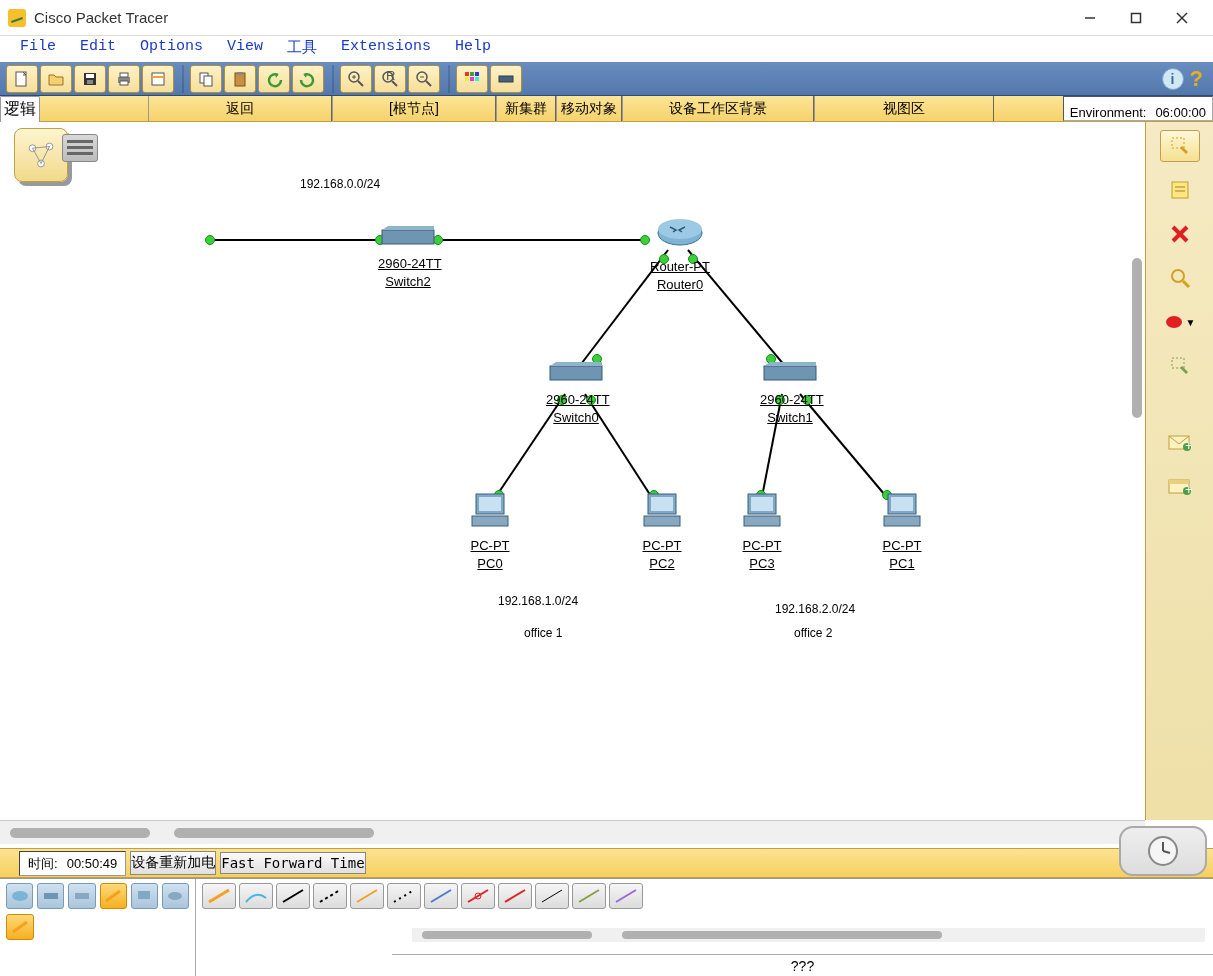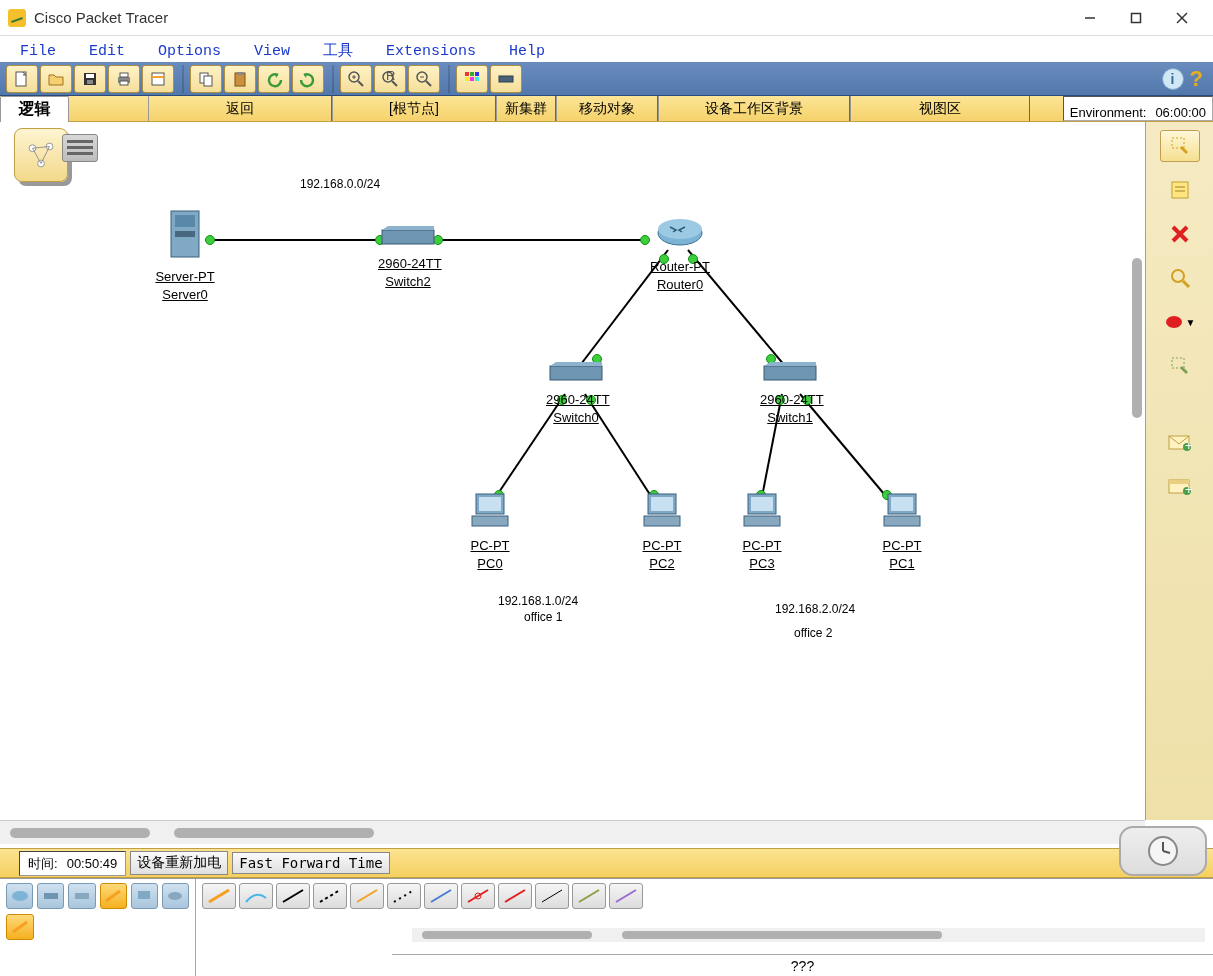--- a/index.html
+++ b/index.html
@@ -8,31 +8,31 @@
 
 .title-bar { height: 36px; background: #fff; display: flex; align-items: center; padding: 0 8px; border-bottom: 1px solid #ddd; }
 .title-bar .app-icon { width: 18px; height: 18px; margin-right: 8px; background: #F5C02B; border-radius: 3px; position: relative; }
 .title-bar .app-icon::after { content: ""; position: absolute; left: 3px; top: 10px; width: 12px; height: 2px; background: #3a7b3a; transform: rotate(-20deg); }
 .title-bar .title-text { font-size: 15px; color: #333; flex: 0 0 auto; }
 .title-bar .spacer { flex: 1; }
 .win-btn { width: 46px; height: 30px; display: flex; align-items: center; justify-content: center; }
 .win-btn svg { width: 12px; height: 12px; }
 
 
-.menu-bar { height: 26px; background: #fff; display: flex; align-items: flex-end; padding-left: 10px; gap: 13px; }
+.menu-bar { height: 26px; background: #fff; display: flex; align-items: flex-start; padding-left: 10px; gap: 4px; }
 .menu-bar span { padding: 2px 10px; font-family: "Courier New", monospace; font-size: 15px; color: #1a3acc; }
 
 
 .toolbar { height: 34px; background: linear-gradient(#6a8cbf, #5278ab); border-bottom: 1px solid #2a4a7a; display: flex; align-items: center; padding: 0 6px; gap: 0px; }
 .tb-btn { width: 32px; height: 28px; background: linear-gradient(#fff2c5, #f5de9a); border: 1px solid #b09040; border-radius: 3px; margin-right: 2px; display: flex; align-items: center; justify-content: center; }
 .sep { width: 2px; height: 28px; background: rgba(0,0,0,0.15); margin: 0 6px; }
 
 
 .logic-bar { height: 26px; background: linear-gradient(#fde596, #f5d26b); border-bottom: 1px solid #c2a040; display: flex; align-items: stretch; position: relative; }
-.logic-tab { position: absolute; left: 0; top: 0; height: 26px; width: 69px; background: #fff; border: 1px solid #999; border-bottom: none; display: flex; align-items: center; justify-content: center; font-size: 16px; font-weight: bold; border-radius: 2px 2px 0 0; z-index: 5; }
+.logic-tab { position: absolute; left: 0; top: 0; height: 26px; width: 40px; background: #fff; border: 1px solid #999; border-bottom: none; display: flex; align-items: center; justify-content: center; font-size: 16px; font-weight: normal; border-radius: 2px 2px 0 0; z-index: 5; }
 .lb-btn { border-left: 1px solid #999; border-right: 1px solid #666; display: flex; align-items: center; justify-content: center; font-size: 14px; }
 .env-box { margin-left: auto; background: #fff; border: 1px inset #aaa; padding: 0 6px; font-family: "Courier New", monospace; font-size: 15px; display: flex; align-items: flex-end; }
 
 
 .workspace { position: absolute; top: 122px; left: 0; right: 0; bottom: 132px; background: #fff; }
 .canvas { position: absolute; left: 0; top: 0; right: 68px; bottom: 24px; overflow: hidden; }
 .tab-circle { position: absolute; left: 14px; top: 6px; width: 54px; height: 54px; background: linear-gradient(#fef4d0,#f2d98b); border:1px solid #c0a040; border-radius: 8px; box-shadow: 4px 4px 0 #999; display:flex; align-items:center; justify-content:center;}
 .tab-circle svg { width: 34px; height: 34px; }
 .tab-gray { position: absolute; left: 62px; top: 12px; width: 36px; height: 28px; background: linear-gradient(#d8d8d8,#bcbcbc); border:1px solid #888; border-radius:3px;}
 .tab-gray::before{content:"";position:absolute;left:4px;top:5px;right:4px;height:3px;background:#666;box-shadow:0 6px 0 #666,0 12px 0 #666;}
@@ -46,21 +46,21 @@
 
 
 .device { position: absolute; width: 60px; text-align: center; font-size: 12px; line-height: 1.25; text-decoration: underline; }
 .device .label { margin-top: 2px; white-space: nowrap; }
 .link-dot { width:10px; height:10px; background:#3cce3c; border-radius:50%; border:1px solid #129012; position:absolute; }
 .note { position:absolute; font-size:12px; text-align:center; }
 
 
 .time-bar { position:absolute; bottom: 98px; left:0; right:0; height:30px; background: linear-gradient(#fce391,#f5d060); border-top:1px solid #c0a040; border-bottom:1px solid #c0a040; display:flex; align-items:center; }
 .time-box { background:#fff; border:1px inset #999; padding:2px 8px; font-family:monospace; font-size:15px; margin-left:19px;}
-.time-btn { border:1px solid #888; background:linear-gradient(#fafafa,#e0e0e0); padding:2px 6px; font-family:monospace; font-size:14px; margin-left:4px;}
+.time-btn { border:1px solid #888; background:linear-gradient(#fafafa,#e0e0e0); padding:2px 0; font-family:monospace; font-size:14px; margin-left:4px;}
 .rt-label { margin-left:auto; margin-right:14px; font-size:16px; font-weight:bold; }
 .clock-badge{ position:absolute; right:6px; bottom:100px; width:88px; height:50px; background:linear-gradient(#eee,#ddd); border:2px solid #aaa; border-radius:14px; display:flex; align-items:center; justify-content:center; z-index:20;}
 
 
 .bottom-panel { position:absolute; bottom:0; left:0; right:0; height:98px; background:#fff; border-top:1px solid #999; display:flex; }
 .device-picker { width:196px; border-right:1px solid #aaa; }
 .cat-row { height:32px; display:flex; padding:4px 6px; gap:4px;}
 .cat-btn { width:28px; height:26px; background:linear-gradient(#cfe1f0,#a9c5db); border:1px solid #7a9ab5; border-radius:3px; display:flex;align-items:center;justify-content:center;}
 .cat-btn.sel { background:linear-gradient(#ffd97a,#f5b020); border:1px solid #d08c00;}
 .cat-row2 { height:32px; padding:3px 6px; display:flex;}
@@ -209,21 +209,21 @@
   <div style="width:22px;height:22px;border-radius:11px;background:#d0e8f5;border:1px solid #7aa5c5;display:flex;align-items:center;justify-content:center;font-weight:bold;color:#3a6a9a;font-size:14px;margin-right:6px;">i</div>
   <div style="font-size:22px;font-weight:bold;color:#e5b020;margin-right:4px;">?</div>
 </div>
 
 <div class="logic-bar">
   <div class="logic-tab">逻辑</div>
   <div style="width:148px"></div>
   <div class="lb-btn" style="width:184px">返回</div>
   <div class="lb-btn" style="width:164px">[根节点]</div>
   <div class="lb-btn" style="width:60px">新集群</div>
-  <div class="lb-btn" style="width:102px">移动对象</div>
+  <div class="lb-btn" style="width:66px">移动对象</div>
   <div class="lb-btn" style="width:192px">设备工作区背景</div>
   <div class="lb-btn" style="width:180px">视图区</div>
   <div class="env-box">
     <span>Environment:</span>&nbsp;
     <span>06:00:00</span>
   </div>
 </div>
 
 <div class="workspace">
   <div class="canvas">
@@ -262,32 +262,23 @@
     <div class="link-dot" style="left:775px;top:273px"></div>
     <div class="link-dot" style="left:802px;top:273px"></div>
     <div class="link-dot" style="left:494px;top:368px"></div>
     <div class="link-dot" style="left:649px;top:368px"></div>
     <div class="link-dot" style="left:756px;top:368px"></div>
     <div class="link-dot" style="left:882px;top:368px"></div>
 
     <div class="note" style="left:300px;top:55px">192.168.0.0/24</div>
     <div class="note" style="left:498px;top:472px">192.168.1.0/24</div>
     <div class="note" style="left:775px;top:480px">192.168.2.0/24</div>
-    <div class="note" style="left:524px;top:488px">office 1</div>
+    <div class="note" style="left:524px;top:504px">office 1</div>
     <div class="note" style="left:794px;top:504px">office 2</div>
 
-    <div class="device" style="left:155px;top:85px">
-      <svg width="44" height="56" viewBox="0 0 44 56">
-          <rect x="8" y="4" width="28" height="46" fill="#7fa9c4" stroke="#3a6080"></rect>
-          <rect x="12" y="8" width="20" height="12" fill="#5a88a8"></rect>
-          <rect x="12" y="24" width="20" height="6" fill="#486880"></rect>
-        </svg>
-      <div class="label">Server-PT</div>
-      <div class="label">Server0</div>
-    </div>
 
     <div class="device" style="left:378px;top:102px">
       <svg width="56" height="26" viewBox="0 0 56 26">
           <rect x="2" y="6" width="52" height="14" fill="#6e96b3" stroke="#3a5a72"></rect>
           <polygon points="2,6 8,2 54,2 54,6" fill="#8fb3cc"></polygon>
         </svg>
       <div class="label">2960-24TT</div>
       <div class="label">Switch2</div>
     </div>
 

